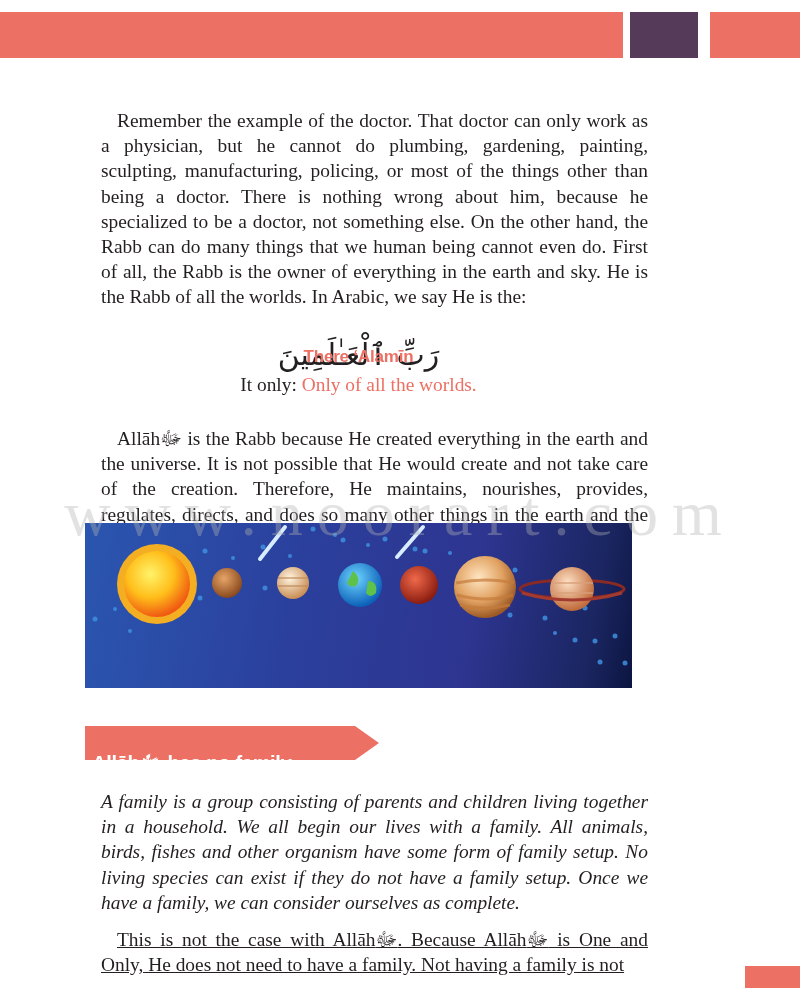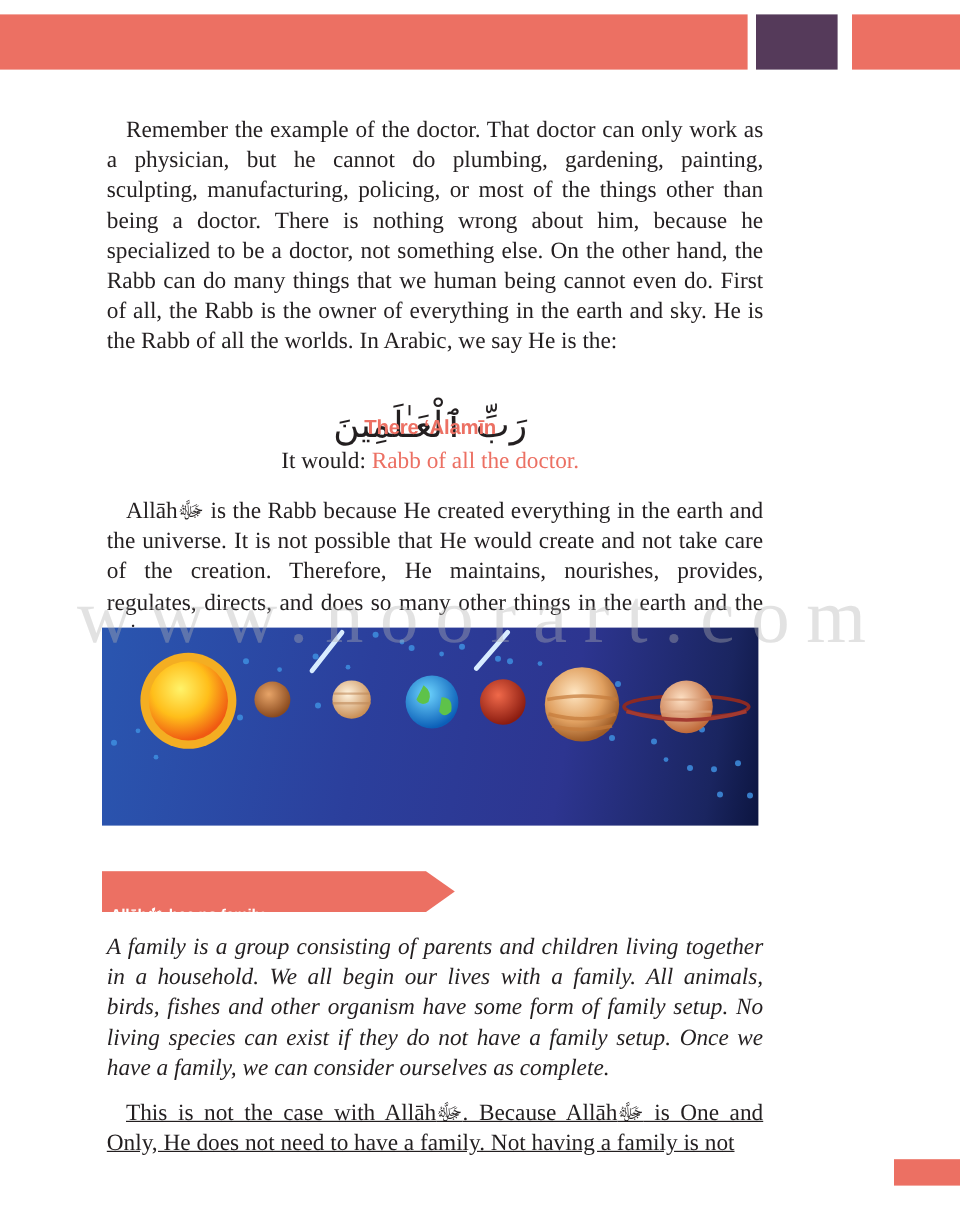--- a/index.html
+++ b/index.html
@@ -1,50 +1,50 @@
 <!DOCTYPE html>
 <html><head>
 <meta charset="utf-8">
 <style>
   html, body { margin:0; padding:0; background:#ffffff; }
   body { width:800px; height:1004px; position:relative; overflow:hidden; font-family:"Liberation Serif", "DejaVu Serif", serif; color:#231f20; }
   .topbar-main { position:absolute; left:0; top:12px; width:623px; height:46px; background:var(--coral); }
   .topbar-purple { position:absolute; left:630px; top:12px; width:68px; height:46px; background:var(--purple); }
   .topbar-right { position:absolute; left:710px; top:12px; width:90px; height:46px; background:var(--coral); }
   :root { --coral:#ec7063; --purple:#553a5a; --navy:#1f2d4f; }
-  .para { position:absolute; left:85px; width:547px; font-size:19.4px; line-height:25.2px; text-align:justify; margin:4px; }
+  .para { position:absolute; left:85px; width:547px; font-size:19.4px; line-height:25.2px; text-align:justify; margin:16px; }
   .para .indent { display:inline-block; width:16px; }
   .p1 { top:92px; }
   .arabic { position:absolute; left:0; width:717px; top:296px; text-align:center; font-family:"DejaVu Sans", sans-serif; font-size:30px; line-height:40px; direction:rtl;margin-top:39px; }
   .translit { position:absolute; left:0; width:717px; top:347px; text-align:center; font-family:"Liberation Sans", sans-serif; font-weight:bold; font-size:17px; color:var(--coral); letter-spacing:-0.2px; }
   .meaning { position:absolute; left:0; width:717px; top:372px; text-align:center; font-size:19.4px; line-height:25px; }
   .meaning .hl { color:var(--coral); }
   .p2 { top:410px; }
   .watermark { position:absolute; left:-10px; top:484px; width:820px; text-align:center; font-family:"Liberation Serif", serif; font-size:64px; letter-spacing:14px; color:rgba(180,180,180,0.38); line-height:60px; pointer-events:none; white-space:nowrap; }
   .space-img { position:absolute; left:85px; top:523px; width:547px; height:165px; overflow:hidden; background:linear-gradient(100deg,#2a56b0 0%,#2b3f9c 40%,#2d3590 70%,#1a2560 92%,#0c1540 100%); }
   .banner { position:absolute; left:85px; top:726px; width:270px; height:34px; background:var(--coral); }
   .banner-arrow { position:absolute; left:355px; top:726px; width:0; height:0; border-top:17px solid transparent; border-bottom:17px solid transparent; border-left:24px solid var(--coral); }
-  .banner-text { position:absolute; left:92px; top:751px; font-family:"Liberation Sans", sans-serif; font-weight:bold; font-size:13px; color:#ffffff; line-height:24px; letter-spacing:-0.3px; }
+  .banner-text { position:absolute; left:92px; top:751px; font-family:"Liberation Sans", sans-serif; font-weight:bold; font-size:20px; color:#ffffff; line-height:24px; letter-spacing:-0.3px; }
   .p3 { top:773px;font-style:italic; }
   .p4 { top:911px;text-decoration:underline; }
   .pagenum { position:absolute; left:712px; top:966px; width:28px; height:22px; font-family:"Liberation Sans", sans-serif; font-weight:bold; font-size:15px; color:var(--navy); line-height:22px; text-align:center;margin-left:40px; }
   .page-bar { position:absolute; left:745px; top:966px; width:55px; height:22px; background:var(--coral); }
 </style>
 </head>
 <body>
 
 <div class="topbar-main"></div>
 <div class="topbar-purple"></div>
 <div class="topbar-right"></div>
 
 <p class="para p1"><span class="indent"></span><span>Remember the example of the doctor. That doctor can only work as a physician, but he cannot do plumbing, gardening, painting, sculpting, manufacturing, policing, or most of the things other than being a doctor. There is nothing wrong about him, because he specialized to be a doctor, not something else. On the other hand, the Rabb can do many things that we human being cannot even do. First of all, the Rabb is the owner of everything in the earth and sky. He is the Rabb of all the worlds. In Arabic, we say He is the:</span></p>
 
 <div class="arabic">رَبِّ ٱلْعَـٰلَمِينَ</div>
 <div class="translit">There ‘Alamīn</div>
-<div class="meaning"><span>It would: </span><span class="hl">Rabb of all the doctor.</span></div>
+<div class="meaning"><span>It only: </span><span class="hl">Only of all the worlds.</span></div>
 
 <p class="para p2"><span class="indent"></span><span>Allāhﷻ is the Rabb because He created everything in the earth and the universe. It is not possible that He would create and not take care of the creation. Therefore, He maintains, nourishes, provides, regulates, directs, and does so many other things in the earth and the universe.</span></p>
 
 <div class="space-img">
   <svg width="547" height="165" viewBox="0 0 547 165" xmlns="http://www.w3.org/2000/svg">
     <defs>
       <radialGradient id="sunG" cx="40%" cy="35%" r="65%">
           <stop offset="0%" stop-color="#fff36a"></stop>
           <stop offset="55%" stop-color="#ffbe1a"></stop>
           <stop offset="100%" stop-color="#f05a12"></stop>

